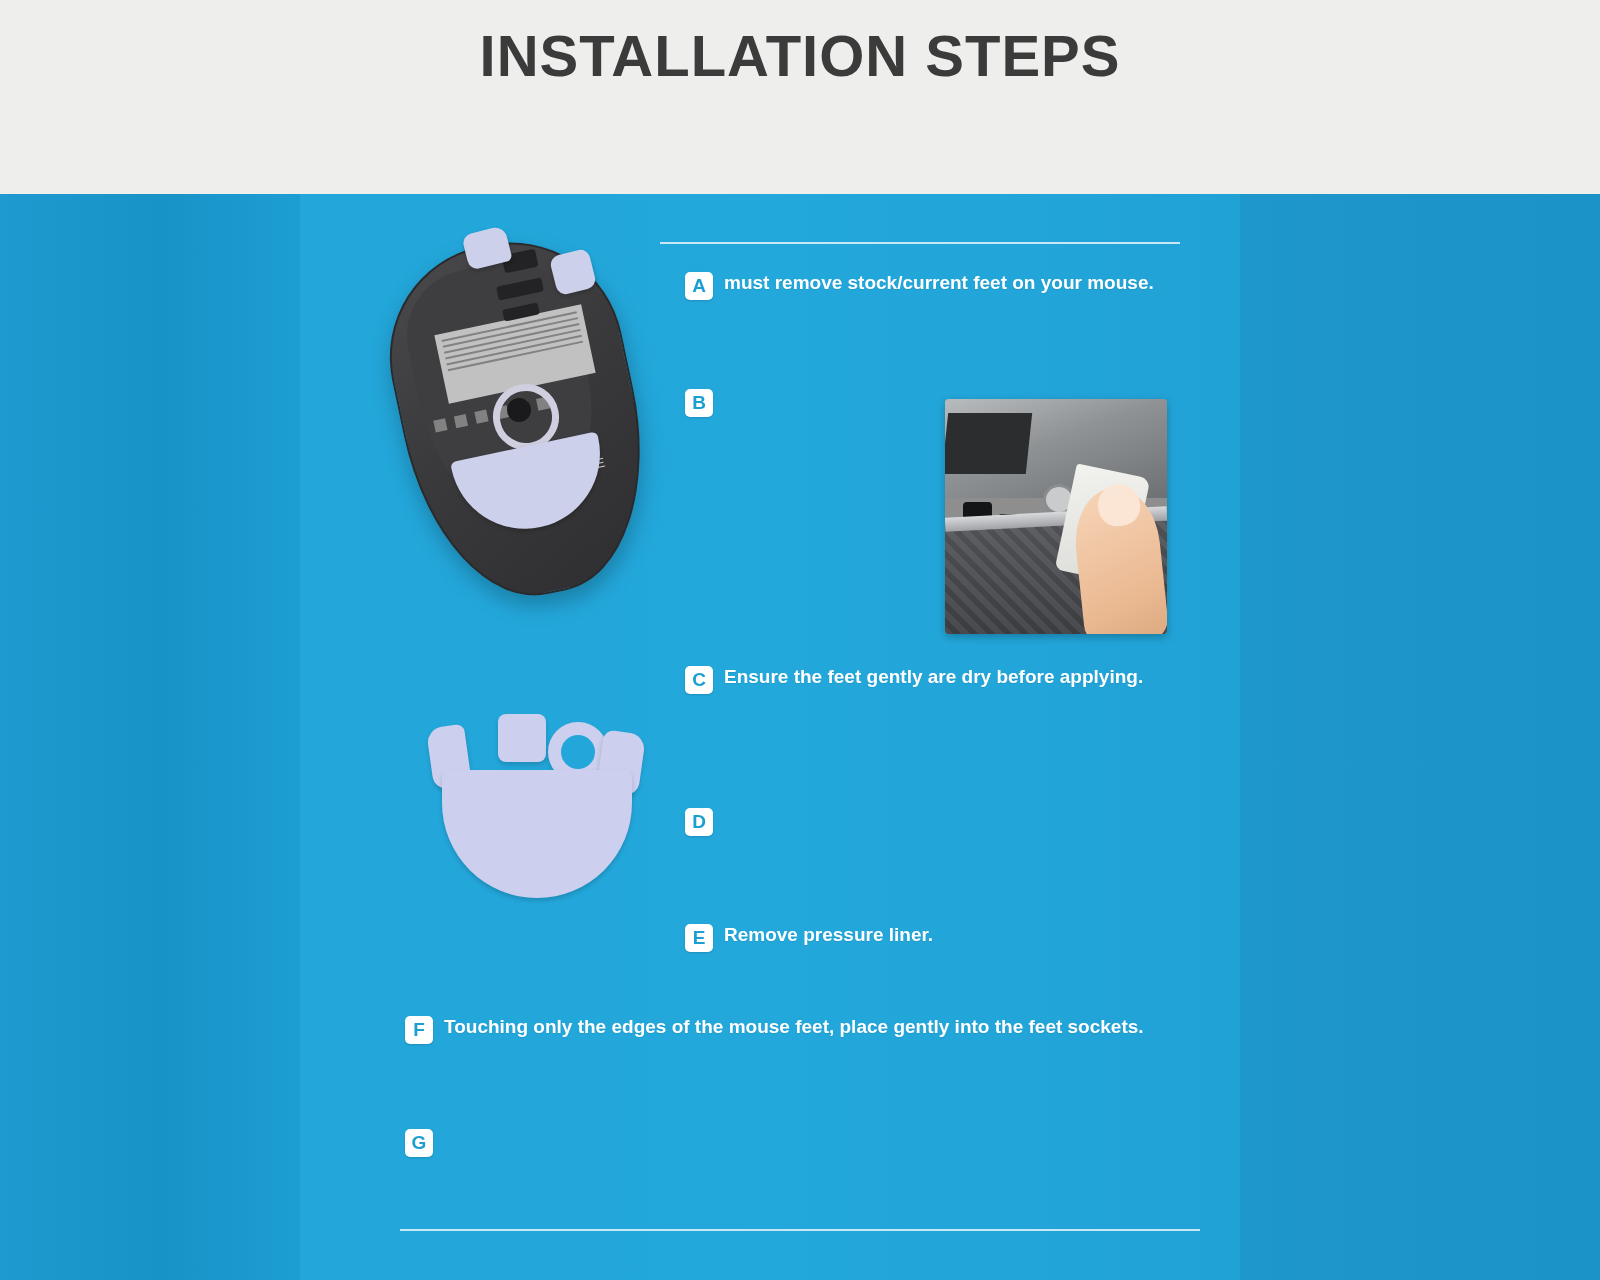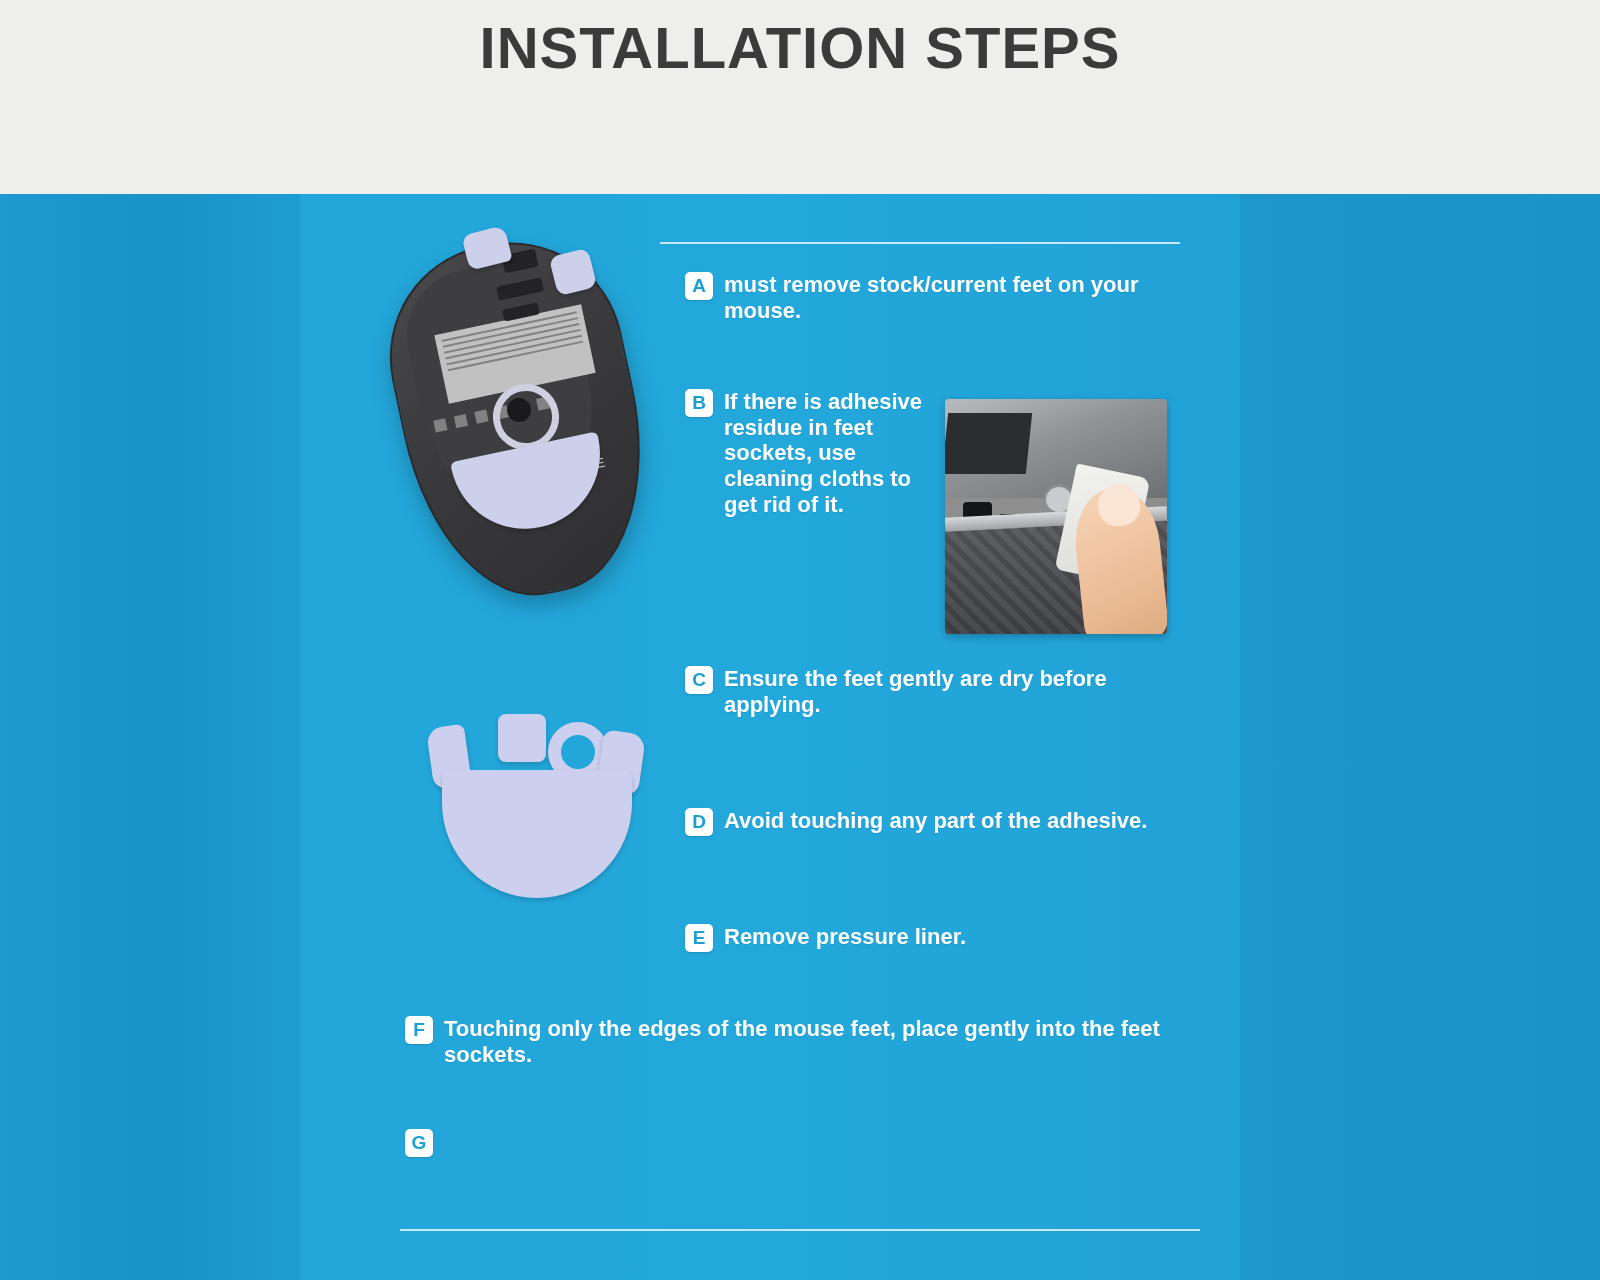--- a/index.html
+++ b/index.html
@@ -24,21 +24,21 @@
     position: absolute;
     left: 0; top: 0;
     width: 1600px;
     height: 194px;
     background: #eeeeec;
     display: flex;
     align-items: flex-start;
     justify-content: center;
   }
   .header-title {
-    margin-top: 14px;
+    margin-top: 22px;
     font-size: 58px;
     font-weight: bold;
     letter-spacing: 1px;
     color: #3b3b3b;
     font-family: "Liberation Sans", sans-serif;
   }
 
   
   .body-area {
     position: absolute;
@@ -194,21 +194,21 @@
     color: #1b9fd2;
     font-size: 19px;
     font-weight: bold;
     line-height: 28px;
     text-align: center;
     font-family: "Liberation Sans", sans-serif;
     box-shadow: 0 1px 2px rgba(0,0,0,.15);
   }
   .step-text {
     color: #ffffff;
-    font-size: 22px;
+    font-size: 19px;
     font-weight: bold;
     line-height: 1.17;
     font-family: "Liberation Sans", sans-serif;
     text-shadow: 0 1px 1px rgba(0,0,0,.08);
   }
 
   .step.a { left: 685px; top: 78px; width: 500px; }
   .step.b { left: 685px; top: 195px; width: 250px; }
   .step.c { left: 685px; top: 472px; width: 480px; }
   .step.d { left: 685px; top: 614px; width: 480px; }
@@ -346,31 +346,29 @@
 
       <div class="steps">
 
         <div class="step a">
           <div class="badge">A</div>
           <div class="step-text">must remove stock/current feet on your mouse.</div>
         </div>
 
         <div class="step b">
           <div class="badge">B</div>
-          <div class="step-text">If there is adhesive residue in feet sockets, use cleaning cloths to get rid of it.</div>
         </div>
 
         <div class="step c">
           <div class="badge">C</div>
           <div class="step-text">Ensure the feet gently are dry before applying.</div>
         </div>
 
         <div class="step d">
           <div class="badge">D</div>
-          <div class="step-text">Avoid  touching any part of the adhesive.</div>
         </div>
 
         <div class="step e">
           <div class="badge">E</div>
           <div class="step-text">Remove pressure liner.</div>
         </div>
 
         <div class="step f">
           <div class="badge">F</div>
           <div class="step-text">Touching only the edges of the mouse feet, place gently into the feet sockets.</div>

